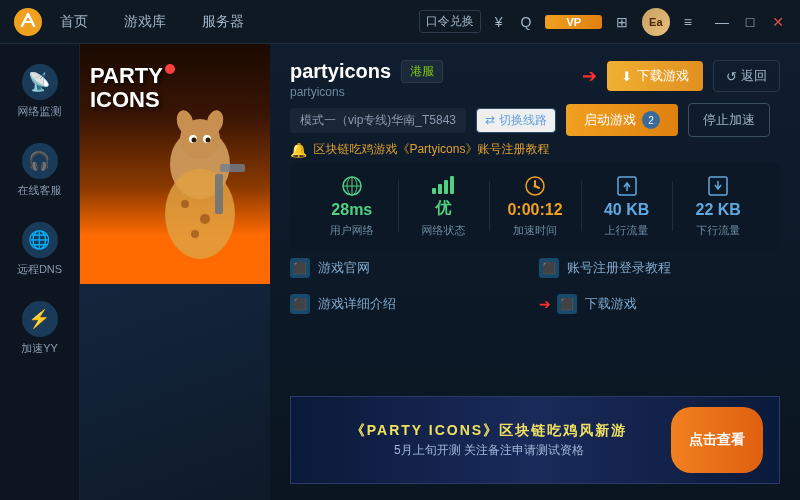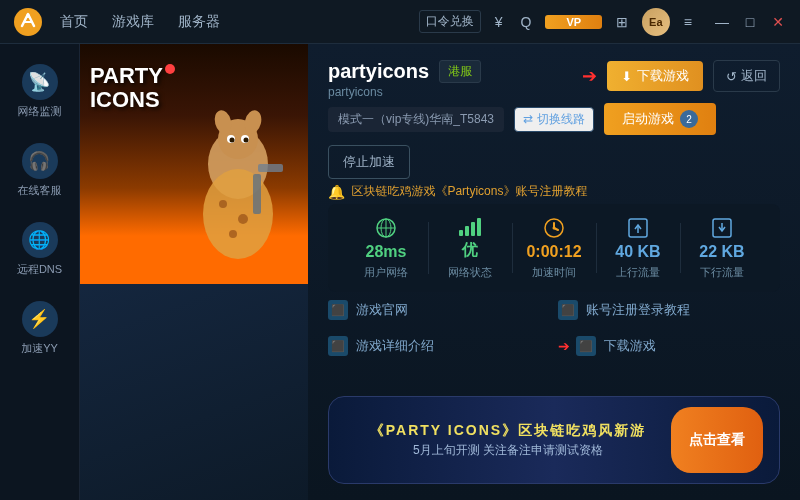--- a/index.html
+++ b/index.html
@@ -35,21 +35,21 @@
     }
 
     .logo {
       width: 32px;
       height: 32px;
       margin-right: 16px;
     }
 
     .nav-menu {
       display: flex;
-      gap: 24px;
+      gap: 36px;
       align-items: center;
     }
 
     .nav-item {
       font-size: 14px;
       color: #a0b4c8;
       cursor: pointer;
       padding: 4px 0;
     }
 
@@ -131,21 +131,21 @@
       flex-direction: column;
       align-items: center;
       padding: 12px 0;
       gap: 8px;
       flex-shrink: 0;
       border-right: 1px solid #1a2535;
     }
 
     
     .game-cover-area {
-      width: 228px;
+      width: 190px;
       flex-shrink: 0;
       position: relative;
       background: linear-gradient(160deg, #1a3050 0%, #0d1a28 100%);
     }
 
     .game-cover {
       width: 100%;
       height: 240px;
       background: linear-gradient(135deg, #8B4513 0%, #D2691E 20%, #FF6347 40%, #1a1a2e 80%);
       position: relative;
@@ -440,21 +440,21 @@
       border-radius: 3px;
       display: flex;
       align-items: center;
       justify-content: center;
       font-size: 11px;
     }
 
     
     .bottom-banner {
       background: linear-gradient(90deg, #0a1a3a, #1a2a5a, #0a1a3a);
-      border-radius: 16px;
+      border-radius: 0;
       padding: 10px 16px;
       display: flex;
       align-items: center;
       justify-content: space-between;
       border: 1px solid #2a3a6a;
       margin-top: auto;
     }
 
     .banner-text {
       text-align: center;

